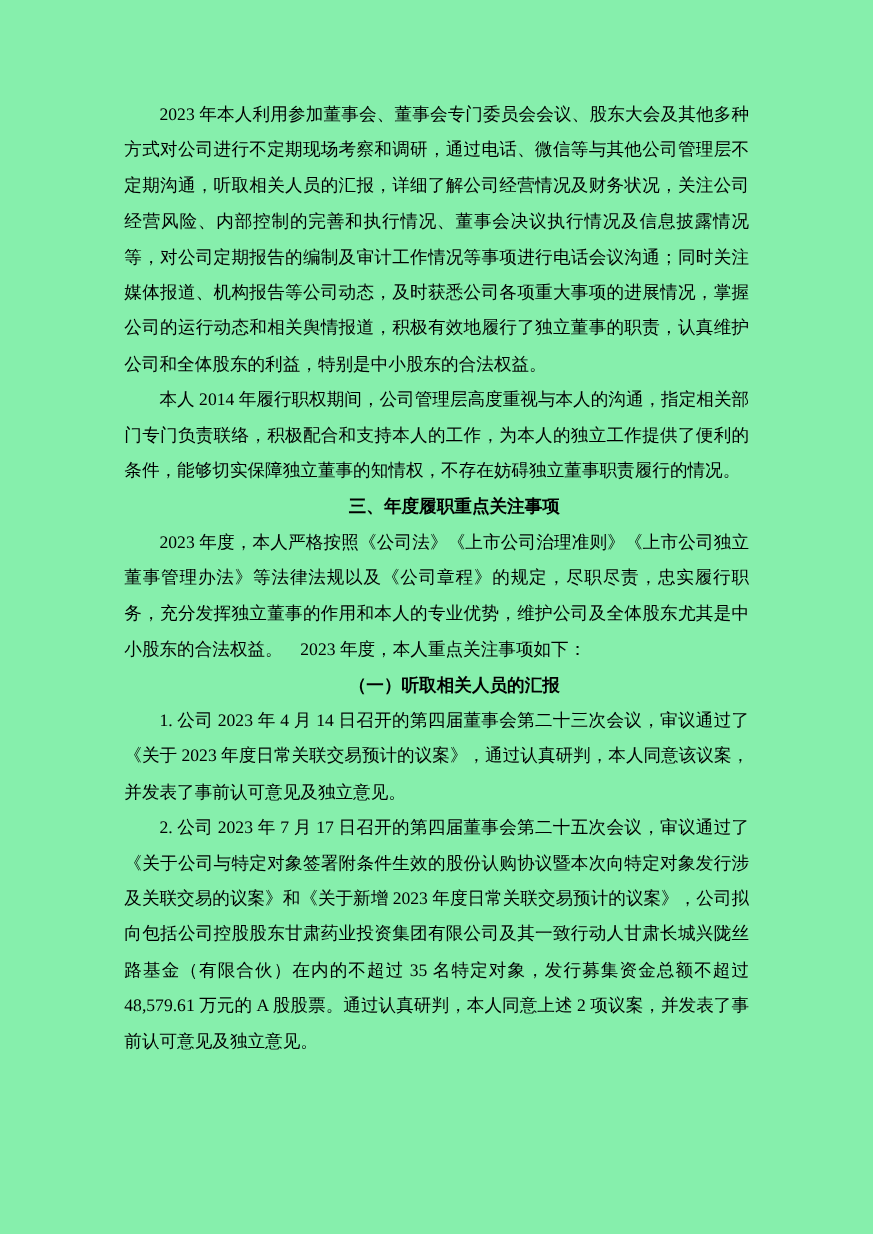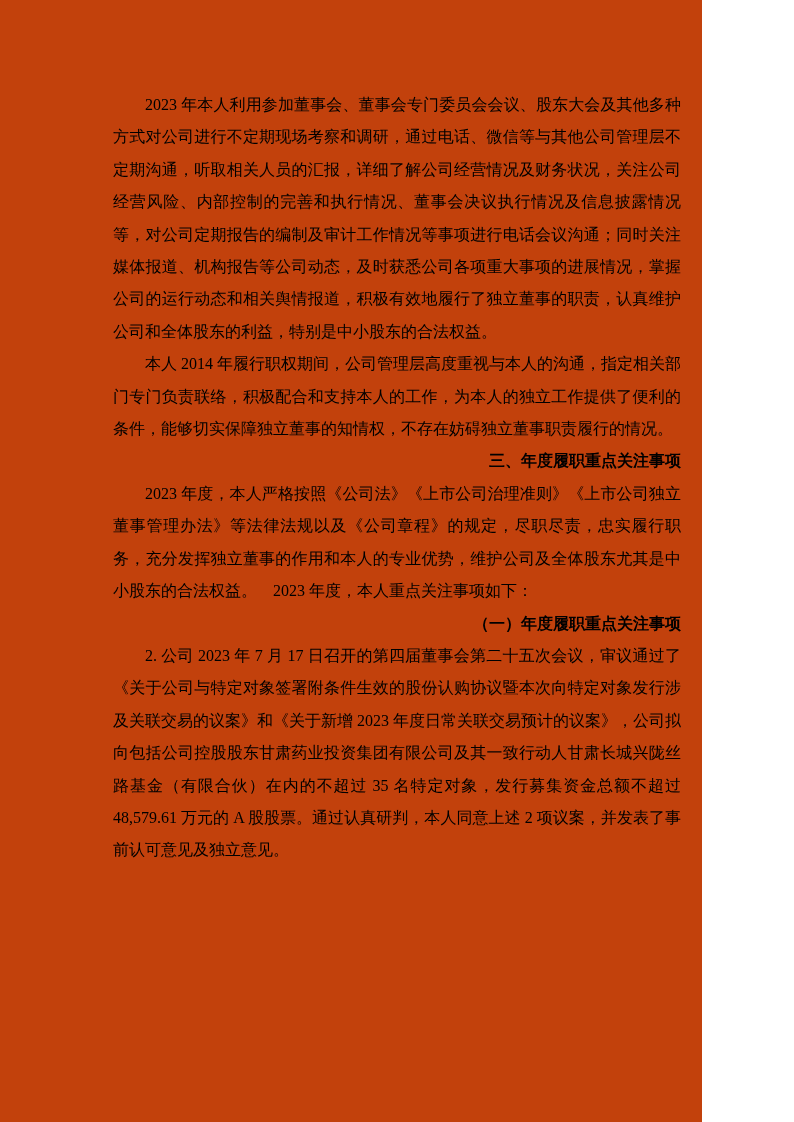--- a/index.html
+++ b/index.html
@@ -2,23 +2,23 @@
 <html><head>
 <meta charset="utf-8">
 <style>
   html, body {
     margin: 0;
     padding: 0;
     background: #ffffff;
   }
   .page {
     position: relative;
-    width: 702px;
+    width: 794px;
     height: 1122px;
-    background: #c2410c;
+    background: #86efac;
     overflow: hidden;
   }
   .content {
     position: absolute;
     left: 113px;
     top: 89px;
     width: 568px;
     font-family: "Liberation Serif", "DejaVu Serif", serif;
     font-size: 16px;
     line-height: 32.4px;
@@ -27,28 +27,29 @@
   }
   .content p {
     margin: 0;
     text-indent: 2em;
   }
   .content .heading {
     margin: 0;
     text-indent: 2em;
     font-size: 16px;
     font-weight: bold;
-    text-align: right;
+    text-align: center;
   }
 </style>
 </head>
 <body>
 
 <div class="page">
   <div class="content">
     <p>2023 年本人利用参加董事会、董事会专门委员会会议、股东大会及其他多种方式对公司进行不定期现场考察和调研，通过电话、微信等与其他公司管理层不定期沟通，听取相关人员的汇报，详细了解公司经营情况及财务状况，关注公司经营风险、内部控制的完善和执行情况、董事会决议执行情况及信息披露情况等，对公司定期报告的编制及审计工作情况等事项进行电话会议沟通；同时关注媒体报道、机构报告等公司动态，及时获悉公司各项重大事项的进展情况，掌握公司的运行动态和相关舆情报道，积极有效地履行了独立董事的职责，认真维护公司和全体股东的利益，特别是中小股东的合法权益。</p>
     <p>本人 2014 年履行职权期间，公司管理层高度重视与本人的沟通，指定相关部门专门负责联络，积极配合和支持本人的工作，为本人的独立工作提供了便利的条件，能够切实保障独立董事的知情权，不存在妨碍独立董事职责履行的情况。</p>
     <h2 class="heading">三、年度履职重点关注事项</h2>
     <p>2023 年度，本人严格按照《公司法》《上市公司治理准则》《上市公司独立董事管理办法》等法律法规以及《公司章程》的规定，尽职尽责，忠实履行职务，充分发挥独立董事的作用和本人的专业优势，维护公司及全体股东尤其是中小股东的合法权益。　2023 年度，本人重点关注事项如下：</p>
-    <h3 class="heading">（一）年度履职重点关注事项</h3>
+    <h3 class="heading">（一）听取相关人员的汇报</h3>
+    <p>1. 公司 2023 年 4 月 14 日召开的第四届董事会第二十三次会议，审议通过了《关于 2023 年度日常关联交易预计的议案》，通过认真研判，本人同意该议案，并发表了事前认可意见及独立意见。</p>
     <p>2. 公司 2023 年 7 月 17 日召开的第四届董事会第二十五次会议，审议通过了《关于公司与特定对象签署附条件生效的股份认购协议暨本次向特定对象发行涉及关联交易的议案》和《关于新增 2023 年度日常关联交易预计的议案》，公司拟向包括公司控股股东甘肃药业投资集团有限公司及其一致行动人甘肃长城兴陇丝路基金（有限合伙）在内的不超过 35 名特定对象，发行募集资金总额不超过 48,579.61 万元的 A 股股票。通过认真研判，本人同意上述 2 项议案，并发表了事前认可意见及独立意见。</p>
   </div>
 </div>
 
 </body></html>

